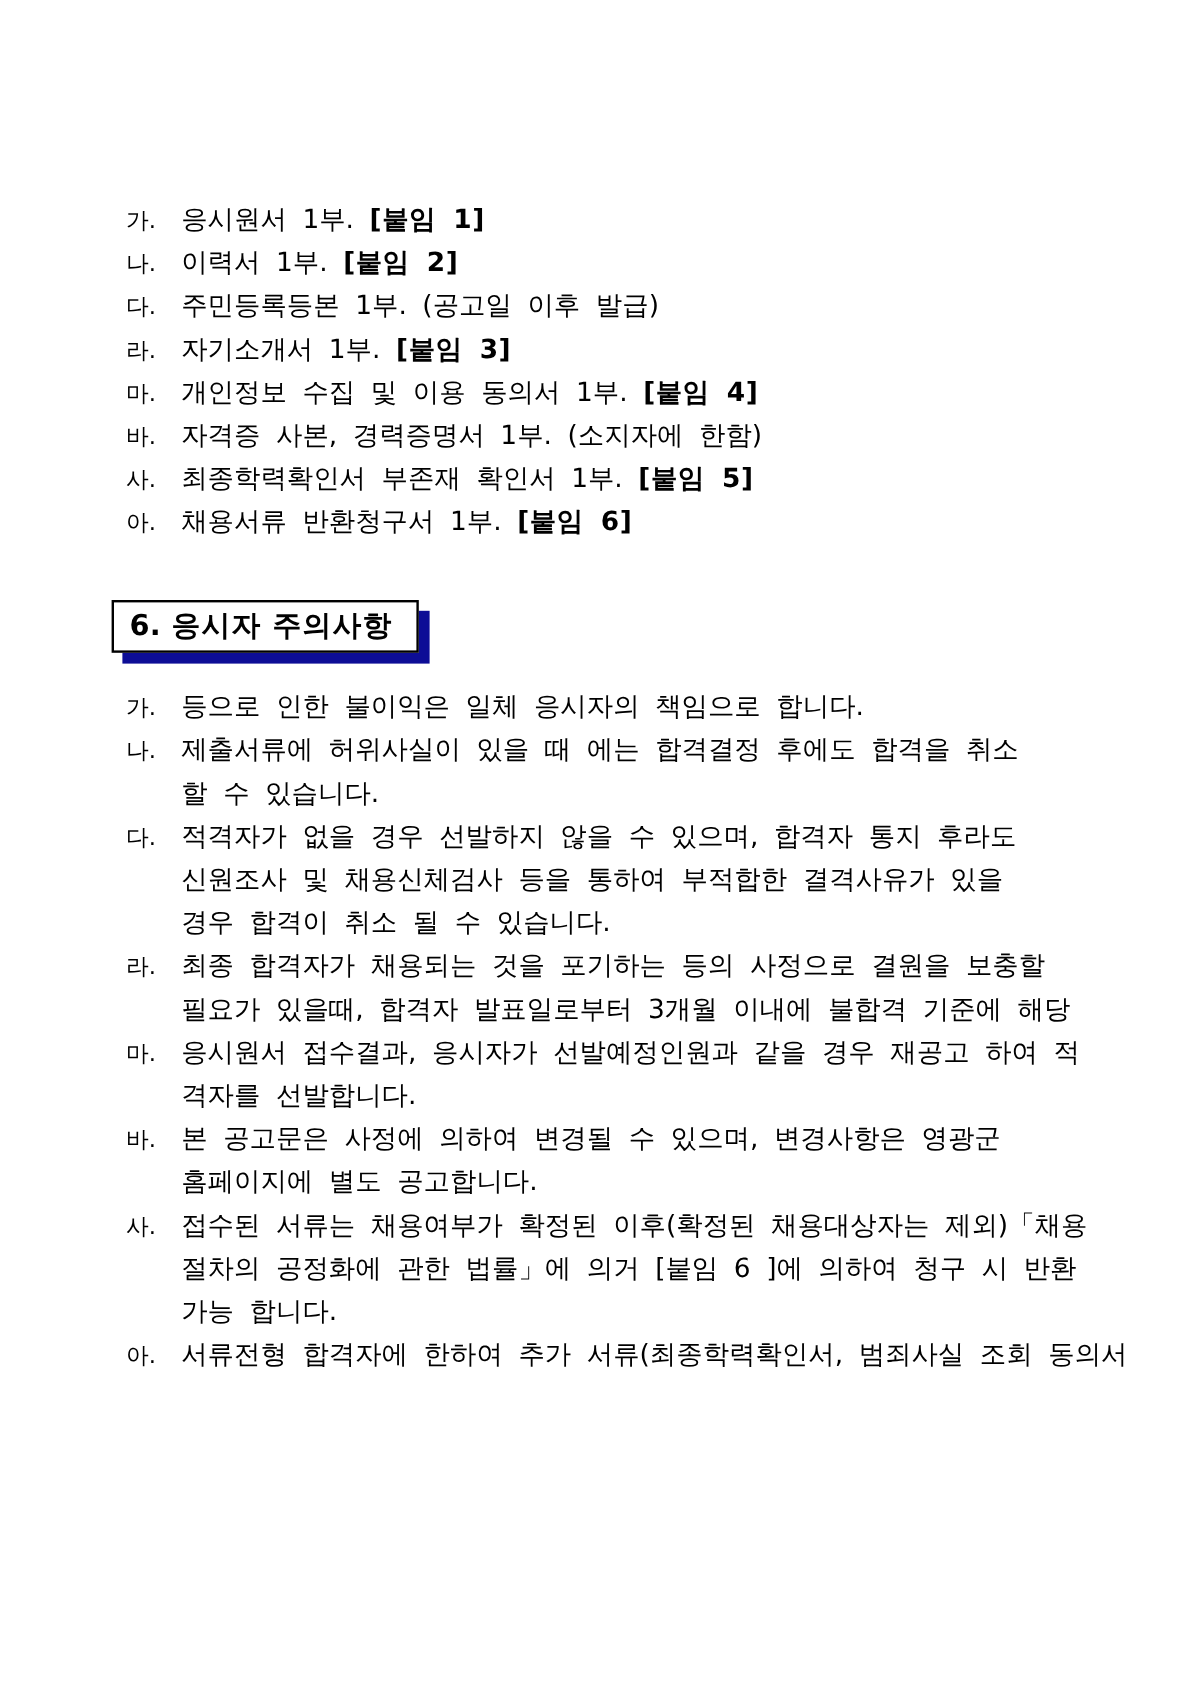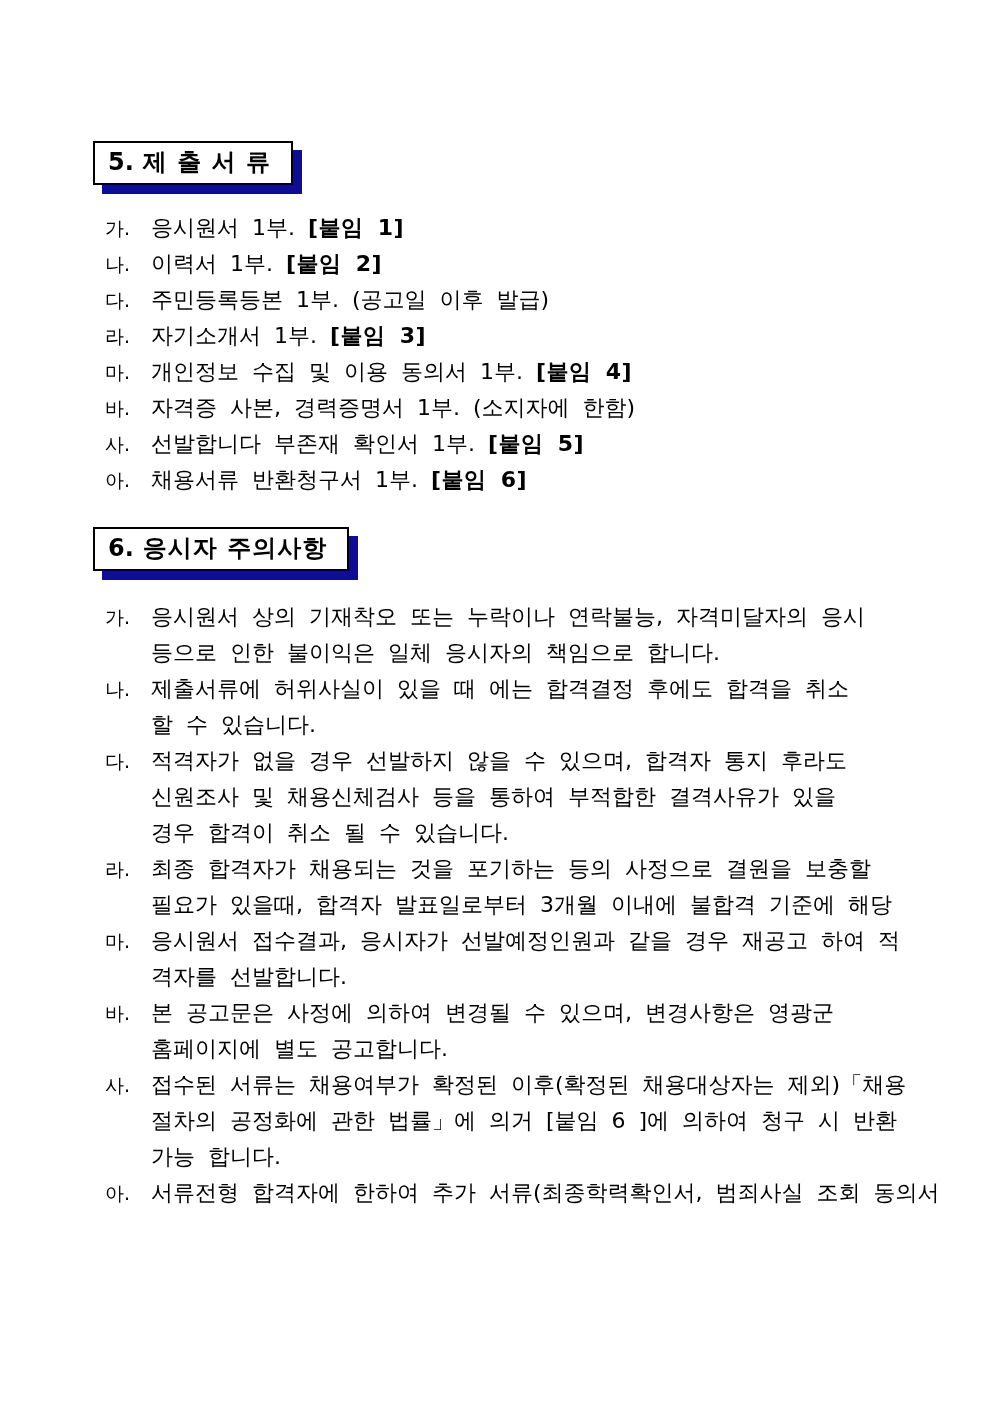--- a/index.html
+++ b/index.html
@@ -14,21 +14,21 @@
     color: #000000;
     overflow: hidden;
   }
   .page {
     box-sizing: border-box;
     width: 992px;
     height: 1403px;
     padding: 141px 80px 0 93px;
   }
   .section { margin: 0; }
-  .section + .section { margin-top: 29px; }
+  .section + .section { margin-top: 46px; }
   .header-box {
     display: inline-block;
     background: #ffffff;
     border: 2px solid #000000;
     box-shadow: 9px 9px 0 0 #0d0d96;
     padding: 4px 20px 6px 13px;
     font-size: 24px;
     font-weight: 700;
     line-height: 30px;
     white-space: nowrap;
@@ -51,21 +51,21 @@
     line-height: 36px;
     white-space: nowrap;
     word-spacing: 6px;
   }
   .run-bold { font-weight: 700; letter-spacing: 0.5px; }
 </style>
 </head>
 <body>
 
 <div class="page">
-    <div class="section section-idx-0"><div class="header-box"><span class="header-num">5.</span><span class="header-title">제 출 서 류</span></div><div class="item-list">
+    <div class="section section-idx-0"><div class="item-list">
         <div class="item">
           <span class="item-label">가.</span>
           <div class="item-content">
             <div class="line"><span class="run">응시원서 1부. </span><span class="run-bold">[붙임 1]</span></div>
           </div>
         </div>
         <div class="item">
           <span class="item-label">나.</span>
           <div class="item-content">
             <div class="line"><span class="run">이력서 1부. </span><span class="run-bold">[붙임 2]</span></div>
@@ -91,35 +91,34 @@
         </div>
         <div class="item">
           <span class="item-label">바.</span>
           <div class="item-content">
             <div class="line"><span class="run">자격증 사본, 경력증명서 1부. (소지자에 한함)</span></div>
           </div>
         </div>
         <div class="item">
           <span class="item-label">사.</span>
           <div class="item-content">
-            <div class="line"><span class="run">선발합니다 부존재 확인서 1부. </span><span class="run-bold">[붙임 5]</span></div>
+            <div class="line"><span class="run">최종학력확인서 부존재 확인서 1부. </span><span class="run-bold">[붙임 5]</span></div>
           </div>
         </div>
         <div class="item">
           <span class="item-label">아.</span>
           <div class="item-content">
             <div class="line"><span class="run">채용서류 반환청구서 1부. </span><span class="run-bold">[붙임 6]</span></div>
           </div>
         </div>
       </div></div>
     <div class="section section-idx-1"><div class="header-box"><span class="header-num">6.</span><span class="header-title">응시자 주의사항</span></div><div class="item-list">
         <div class="item">
           <span class="item-label">가.</span>
           <div class="item-content">
-            <div class="line"><span class="run">응시원서 상의 기재착오 또는 누락이나 연락불능, 자격미달자의 응시</span></div>
             <div class="line"><span class="run">등으로 인한 불이익은 일체 응시자의 책임으로 합니다.</span></div>
           </div>
         </div>
         <div class="item">
           <span class="item-label">나.</span>
           <div class="item-content">
             <div class="line"><span class="run">제출서류에 허위사실이 있을 때 에는 합격결정 후에도 합격을 취소</span></div>
             <div class="line"><span class="run">할 수 있습니다.</span></div>
           </div>
         </div>

